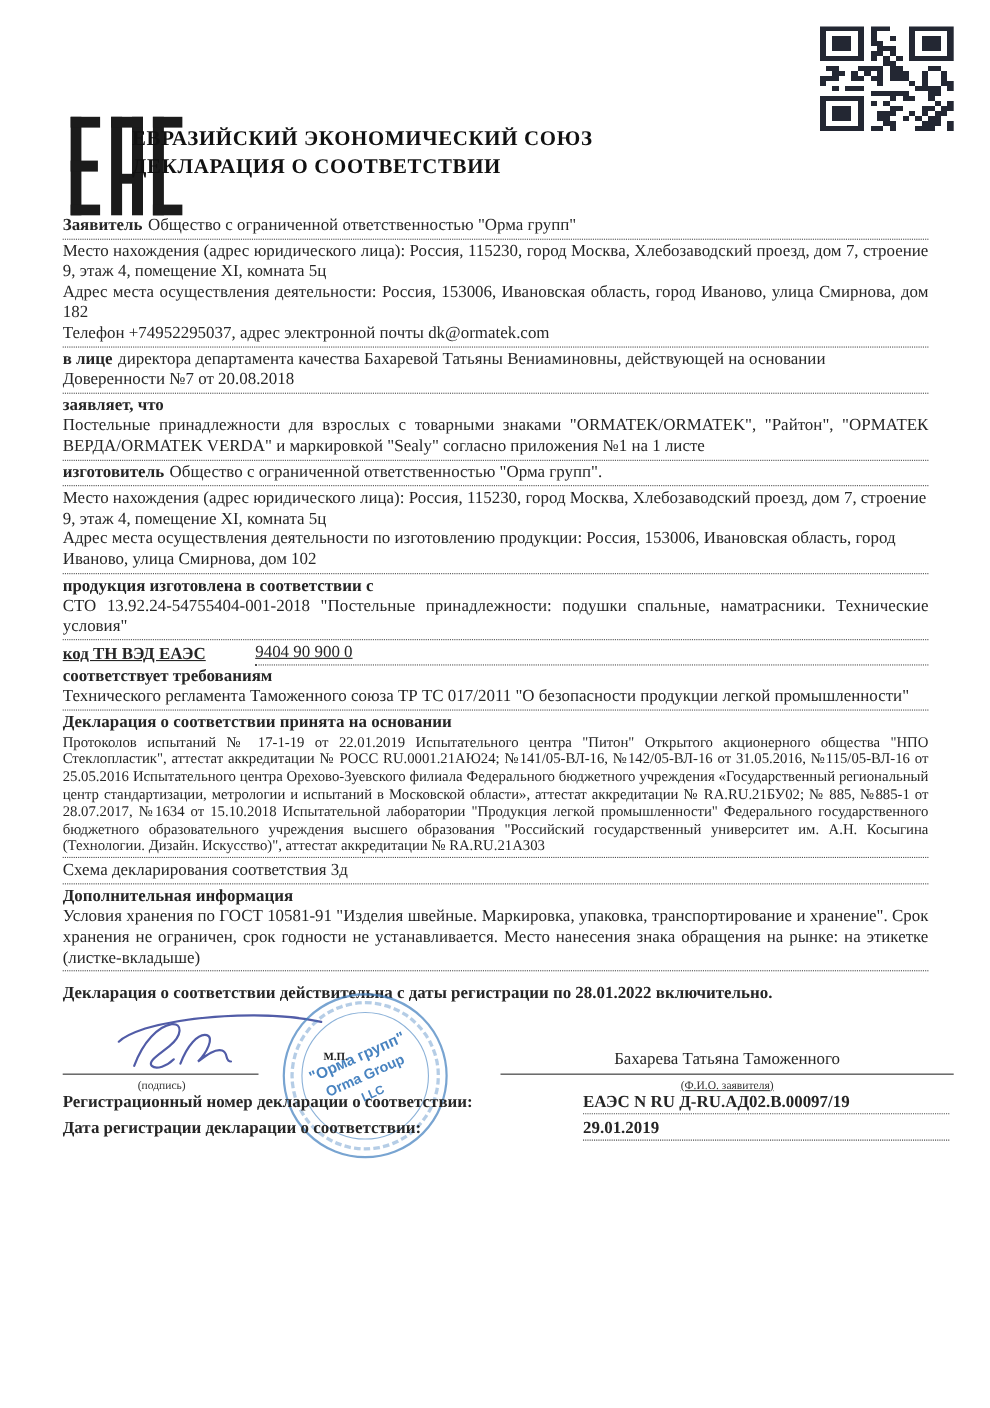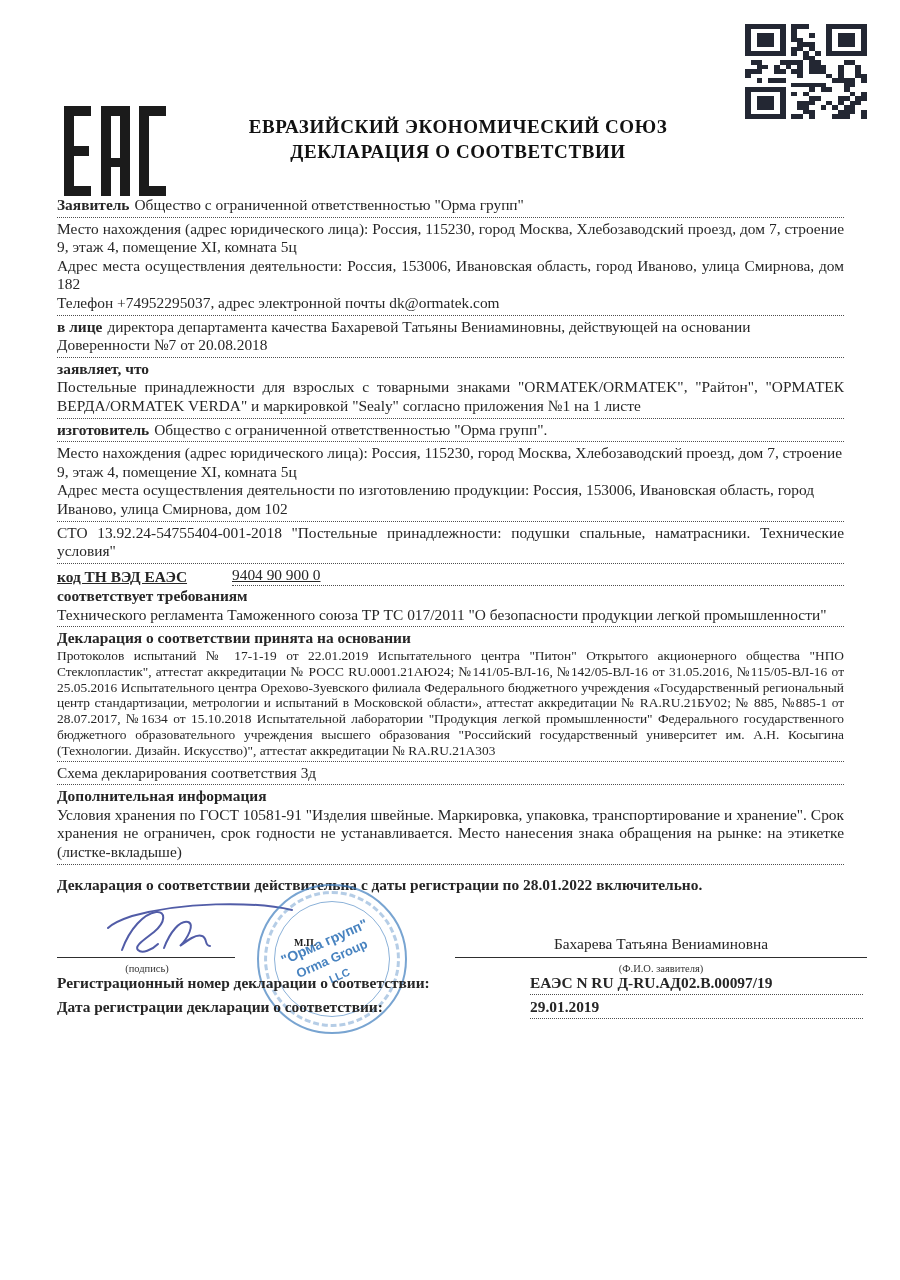--- a/index.html
+++ b/index.html
@@ -9,22 +9,22 @@
     background:#ffffff;
     font-family:"Liberation Serif","DejaVu Serif",serif;
     color:#262626;
     overflow:hidden;
     box-sizing:border-box;
   }
   
   .qr{position:absolute;left:745px;top:24px;width:122px;height:95px;}
   .eac-logo{position:absolute;left:64px;top:106px;width:102px;height:90px;}
   .titles{
-    position:absolute;left:136px;right:120px;top:114px;
-    text-align:center;font-weight:bold;font-size:19px;line-height:25px;
+    position:absolute;left:120px;right:120px;top:114px;
+    font-weight:bold;font-size:19px;line-height:25px;
     letter-spacing:.6px;color:#111;
   }
   
   .content{
     position:absolute;left:57px;right:56px;top:196px;
     font-size:15.4px;line-height:18.6px;
   }
   .blk{margin:0;}
   .sep{border-bottom:1px dotted #4d4d4d;padding-bottom:2px;margin-bottom:2px;}
   .jp{text-align:justify;}
@@ -36,21 +36,21 @@
   .tnved-value{flex:1 1 auto;border-bottom:1px dotted #4d4d4d;padding-bottom:1px;}
   .validity{font-weight:bold;margin-top:11px;margin-bottom:4px;}
   
   .sig-area{position:relative;height:160px;margin-top:6px;}
   .sig-svg{position:absolute;left:35px;top:0px;}
   .sig-line{position:absolute;top:57px;border-top:1.5px solid #2e2e2e;}
   .sig-line.left{left:0;width:178px;}
   .sig-line.right{left:398px;width:412px;}
   .caption{position:absolute;top:60px;font-size:10.5px;color:#333;text-align:center;}
   .cap-sign{left:25px;width:130px;}
-  .cap-name{left:398px;width:412px;}
+  .cap-name{left:398px;width:412px;text-decoration:underline;}
   .mp{position:absolute;left:237px;top:34px;font-weight:bold;font-size:10px;color:#1d1d1d;}
   .signer-name{position:absolute;left:398px;top:35px;width:412px;text-align:center;}
   .reg-row{position:absolute;left:0;right:0;font-weight:bold;}
   .reg-row.r1{top:74px;}
   .reg-row.r2{top:98px;}
   .reg-value{position:absolute;left:473px;top:0;display:inline-block;min-width:333px;
     border-bottom:1px dotted #4d4d4d;padding-bottom:1px;}
   
   .stamp{
     position:absolute;left:200px;top:-16px;width:146px;height:146px;
@@ -335,20 +335,21 @@
     <div class="blk hd">заявляет, что</div>
     <div class="blk jp sep">Постельные принадлежности для взрослых с товарными знаками "ORMATEK/ORMATEK", "Райтон", "ОРМАТЕК ВЕРДА/ORMATEK VERDA" и маркировкой "Sealy" согласно приложения №1 на 1 листе</div>
 
     <div class="blk sep">
       <span class="lbl">изготовитель</span><span>Общество с ограниченной ответственностью "Орма групп".</span>
     </div>
 
     <div class="blk">Место нахождения (адрес юридического лица): Россия, 115230, город Москва, Хлебозаводский проезд, дом 7, строение 9, этаж 4, помещение XI, комната 5ц</div>
     <div class="blk sep">Адрес места осуществления деятельности по изготовлению продукции: Россия, 153006, Ивановская область, город Иваново, улица Смирнова, дом 102</div>
 
+    <div class="blk hd">продукция изготовлена в соответствии с</div>
     <div class="blk jp sep">СТО 13.92.24-54755404-001-2018 "Постельные принадлежности: подушки спальные, наматрасники. Технические условия"</div>
 
     <div class="blk tnved-row">
       <span class="tnved-label">код ТН ВЭД ЕАЭС</span>
       <span class="tnved-value">9404 90 900 0</span>
     </div>
 
     <div class="blk hd">соответствует требованиям</div>
     <div class="blk jp sep">Технического регламента Таможенного союза ТР ТС 017/2011 "О безопасности продукции легкой промышленности"</div>
 
@@ -380,21 +381,21 @@
       <div class="stamp">
         <div class="stamp-rim"></div>
         <div class="stamp-inner"></div>
         <div class="stamp-text">
           <div class="l1">"Орма групп"</div>
           <div class="l2">Orma Group</div>
           <div class="l3">LLC</div>
         </div>
       </div>
 
-      <div class="signer-name">Бахарева Татьяна Вениаминовна</div>
+      <div class="signer-name">Бахарева Татьяна Таможенного</div>
       <div class="sig-line right"></div>
       <div class="caption cap-name">(Ф.И.О. заявителя)</div>
 
       <div class="reg-row r1">
         <span>Регистрационный номер декларации о соответствии:</span>
         <span class="reg-value">ЕАЭС N RU Д-RU.АД02.В.00097/19</span>
       </div>
       <div class="reg-row r2">
         <span>Дата регистрации декларации о соответствии:</span>
         <span class="reg-value">29.01.2019</span>

